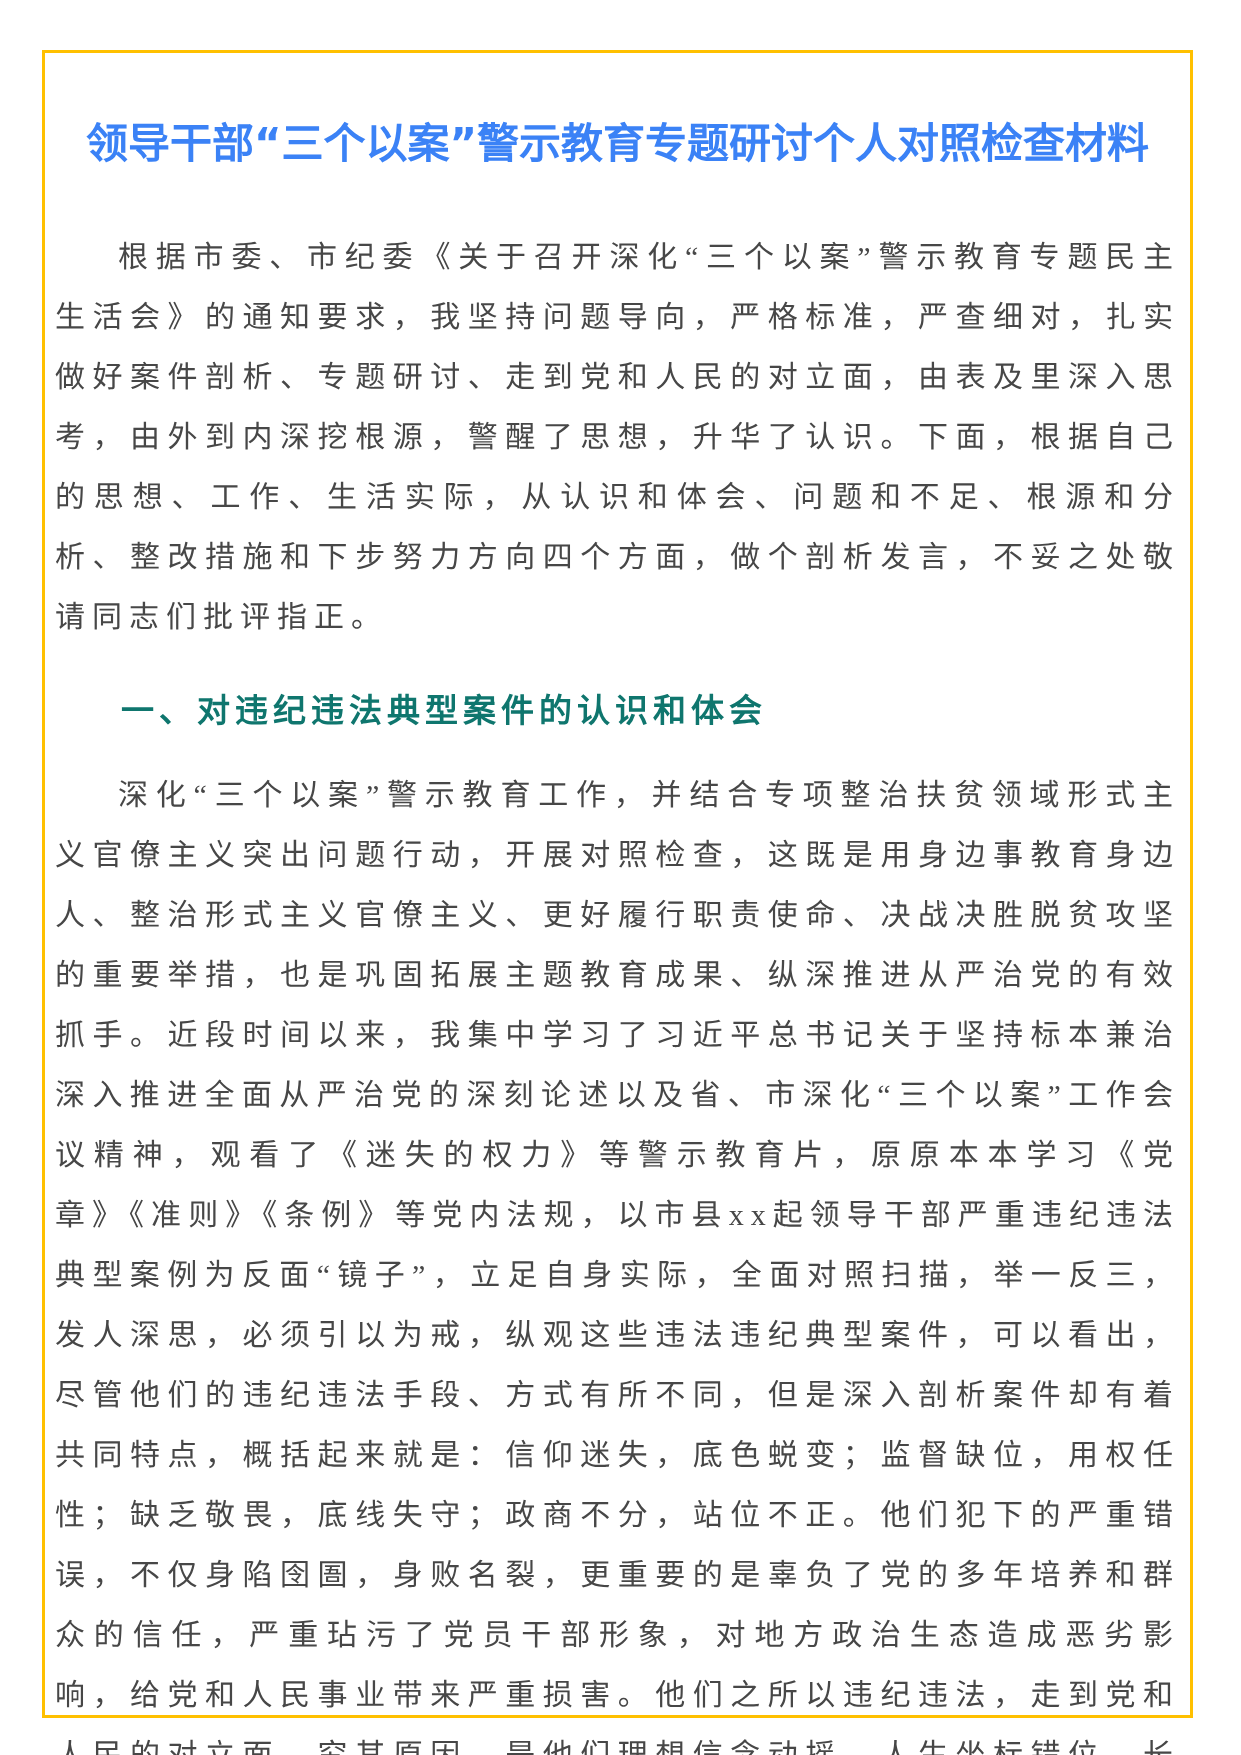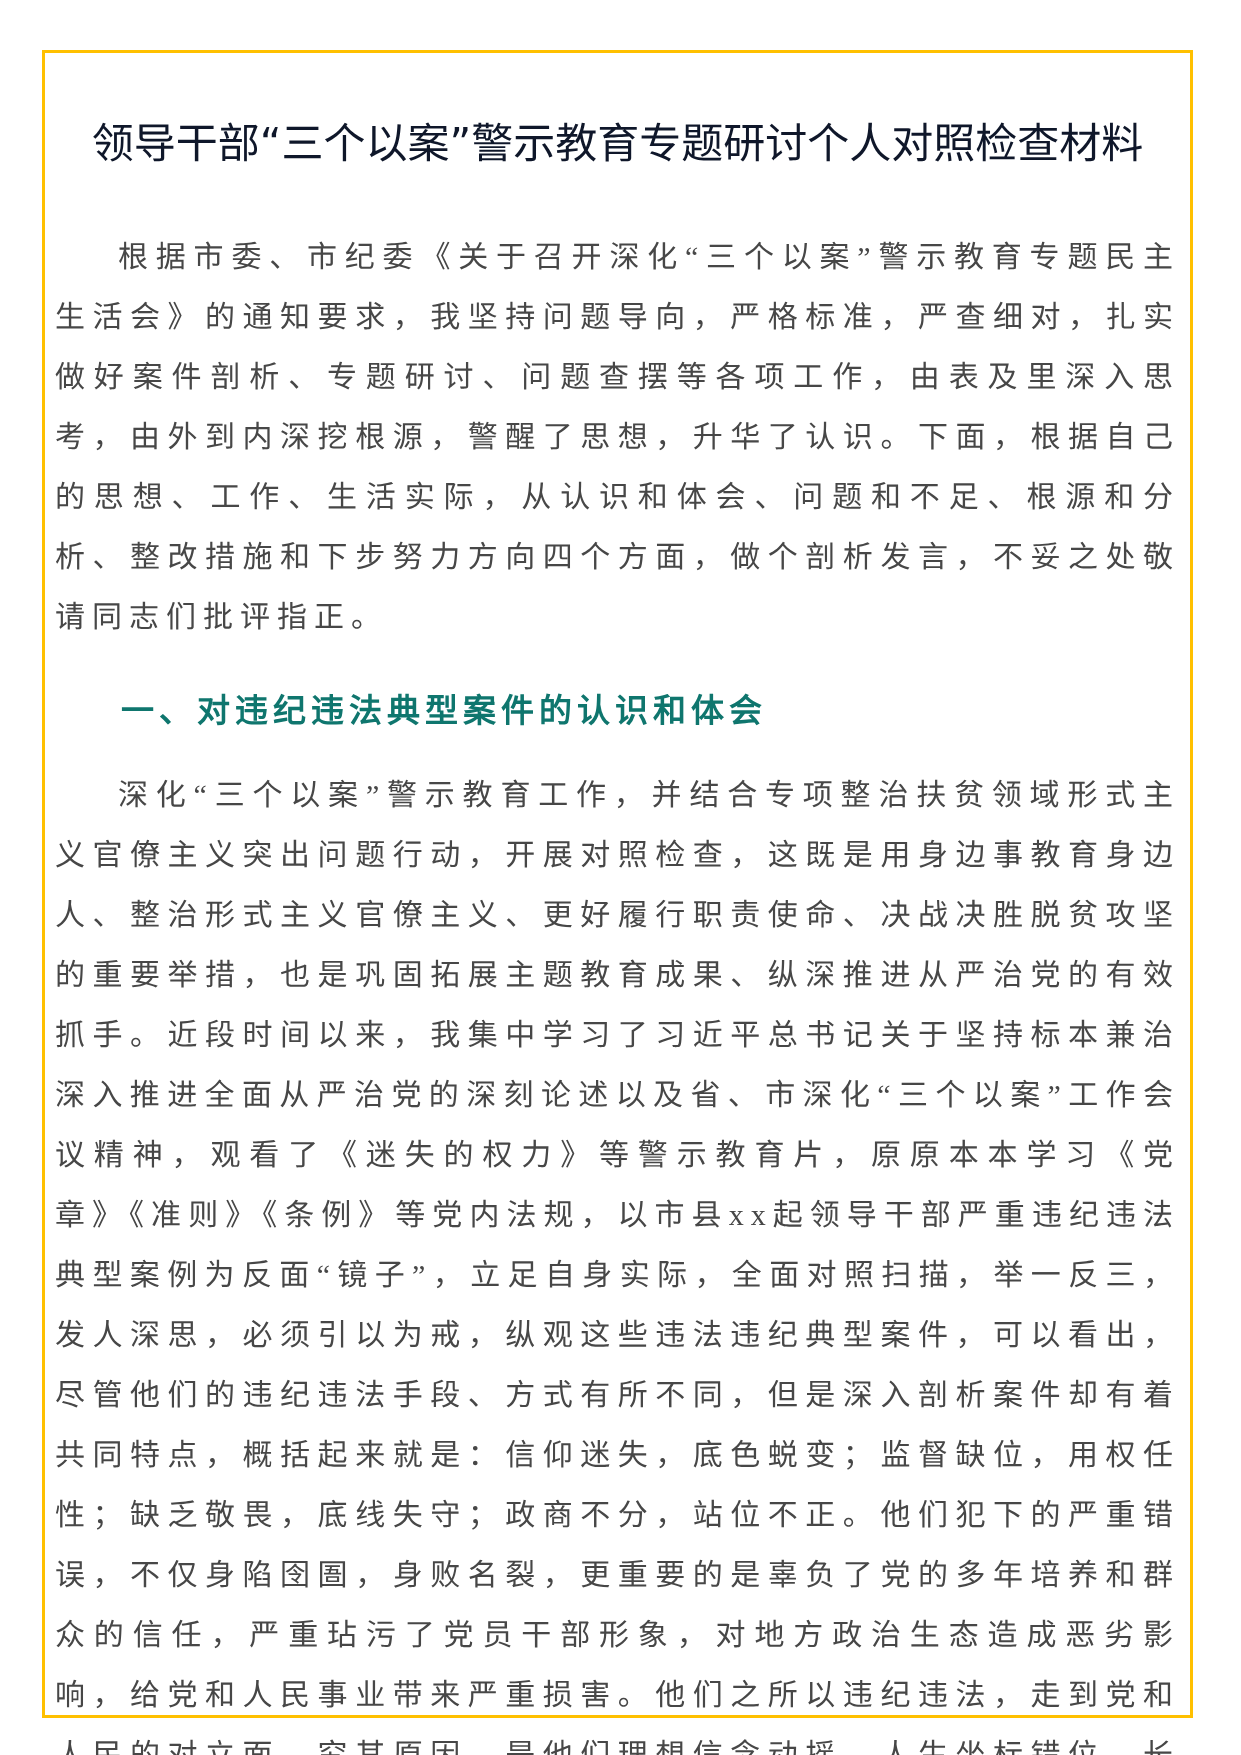--- a/index.html
+++ b/index.html
@@ -26,25 +26,25 @@
   }
   .doc-content {
     position: absolute;
     left: 10px;
     right: 10px;
     top: 0;
   }
   .doc-title {
     margin: 60px 4px 0 4px;
     font-family: "DejaVu Sans", sans-serif;
-    font-weight: 400;
+    font-weight: 700;
     font-size: 42px;
     line-height: 62px;
     text-align: center;
-    color: #0f172a;
+    color: #3b82f6;
     letter-spacing: 0px;
     white-space: nowrap;
   }
   .body-para {
     margin: 52px 0 0 0;
     font-size: 30px;
     line-height: 60px;
     letter-spacing: 7px;
     text-align: justify;
     text-justify: inter-character;
@@ -66,20 +66,20 @@
   }
 </style>
 </head>
 <body>
 
 <div class="page-frame">
   <div class="doc-content">
 
     <h1 class="doc-title">领导干部“三个以案”警示教育专题研讨个人对照检查材料</h1>
 
-    <p class="body-para">根据市委、市纪委《关于召开深化“三个以案”警示教育专题民主生活会》的通知要求，我坚持问题导向，严格标准，严查细对，扎实做好案件剖析、专题研讨、问题查摆等各项工作，由表及里深入思考，由外到内深挖根源，警醒了思想，升华了认识。下面，根据自己的思想、工作、生活实际，从认识和体会、问题和不足、根源和分析、整改措施和下步努力方向四个方面，做个剖析发言，不妥之处敬请同志们批评指正。</p>
+    <p class="body-para">根据市委、市纪委《关于召开深化“三个以案”警示教育专题民主生活会》的通知要求，我坚持问题导向，严格标准，严查细对，扎实做好案件剖析、专题研讨、走到党和人民的对立面，由表及里深入思考，由外到内深挖根源，警醒了思想，升华了认识。下面，根据自己的思想、工作、生活实际，从认识和体会、问题和不足、根源和分析、整改措施和下步努力方向四个方面，做个剖析发言，不妥之处敬请同志们批评指正。</p>
 
     <h2 class="section-heading">一、对违纪违法典型案件的认识和体会</h2>
 
     <p class="body-para section-body">深化“三个以案”警示教育工作，并结合专项整治扶贫领域形式主义官僚主义突出问题行动，开展对照检查，这既是用身边事教育身边人、整治形式主义官僚主义、更好履行职责使命、决战决胜脱贫攻坚的重要举措，也是巩固拓展主题教育成果、纵深推进从严治党的有效抓手。近段时间以来，我集中学习了习近平总书记关于坚持标本兼治深入推进全面从严治党的深刻论述以及省、市深化“三个以案”工作会议精神，观看了《迷失的权力》等警示教育片，原原本本学习《党章》《准则》《条例》等党内法规，以市县xx起领导干部严重违纪违法典型案例为反面“镜子”，立足自身实际，全面对照扫描，举一反三，发人深思，必须引以为戒，纵观这些违法违纪典型案件，可以看出，尽管他们的违纪违法手段、方式有所不同，但是深入剖析案件却有着共同特点，概括起来就是：信仰迷失，底色蜕变；监督缺位，用权任性；缺乏敬畏，底线失守；政商不分，站位不正。他们犯下的严重错误，不仅身陷囹圄，身败名裂，更重要的是辜负了党的多年培养和群众的信任，严重玷污了党员干部形象，对地方政治生态造成恶劣影响，给党和人民事业带来严重损害。他们之所以违纪违法，走到党和人民的对立面，究其原因，是他们理想信念动摇，人生坐标错位。长期放松</p>
 
   </div>
 </div>
 
 </body></html>

